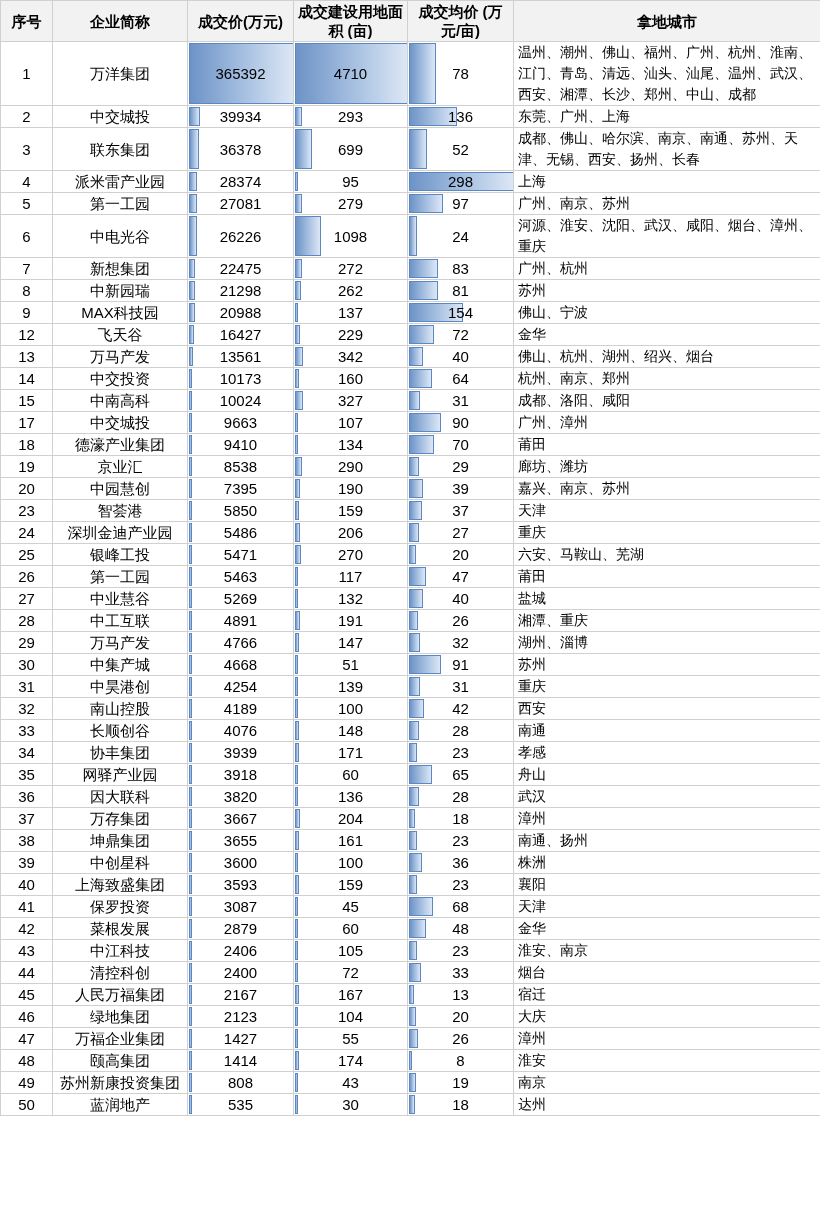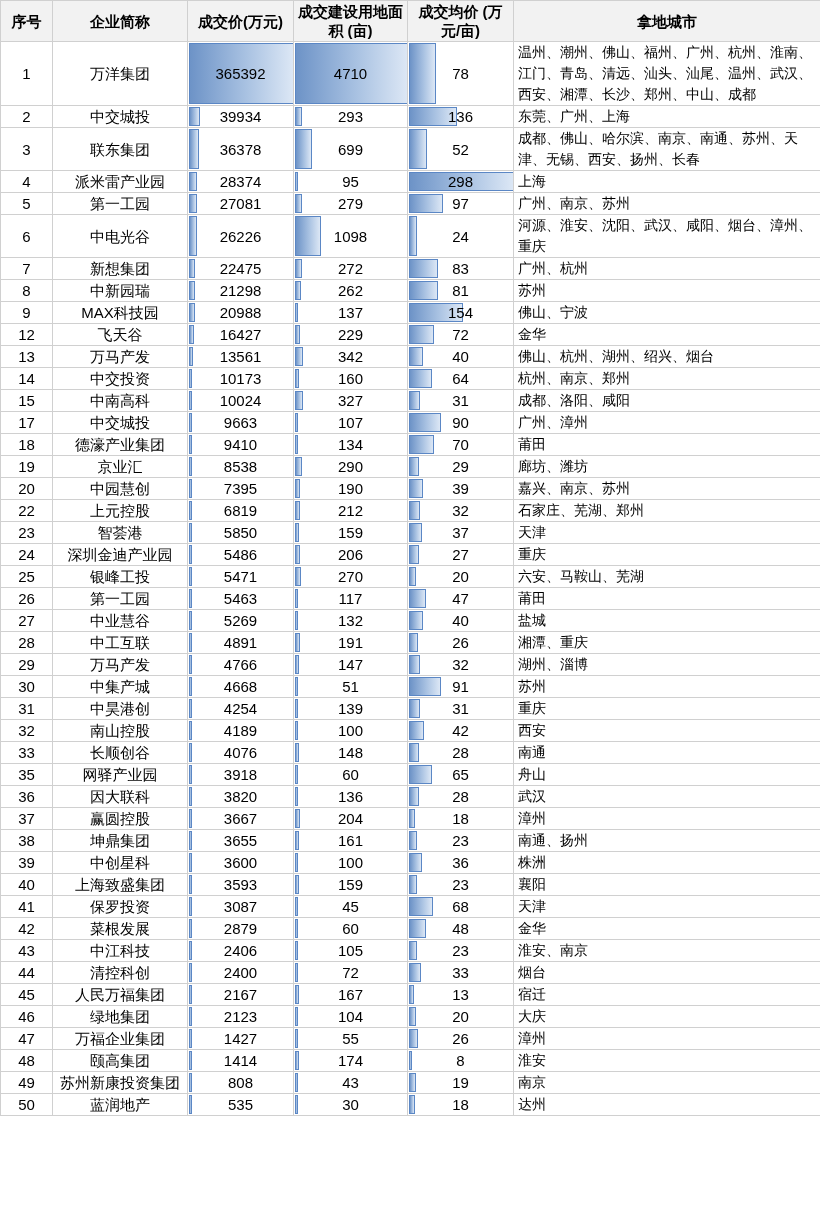--- a/index.html
+++ b/index.html
@@ -471,686 +471,686 @@
     <td class="numcell">
       <div class="databar" style="width: 13.0872%;"></div>
       <span class="num">39</span>
     </td>
     <td class="c-cities">
       <span>嘉兴、南京、苏州</span>
     </td>
   </tr>
 
 
-  <tr>
-    <td class="c-rank">
-      <span class="txt">22</span>
-    </td>
-    <td class="c-company">
-      <span class="txt">上元控股</span>
-    </td>
-    <td class="numcell">
-      <div class="databar" style="width: 1.86621%;"></div>
-      <span class="num">6819</span>
-    </td>
-    <td class="numcell">
-      <div class="databar" style="width: 4.50106%;"></div>
-      <span class="num">212</span>
+
+  <tr>
+    <td class="c-rank">
+      <span class="txt">23</span>
+    </td>
+    <td class="c-company">
+      <span class="txt">智荟港</span>
+    </td>
+    <td class="numcell">
+      <div class="databar" style="width: 1.60102%;"></div>
+      <span class="num">5850</span>
+    </td>
+    <td class="numcell">
+      <div class="databar" style="width: 3.3758%;"></div>
+      <span class="num">159</span>
+    </td>
+    <td class="numcell">
+      <div class="databar" style="width: 12.4161%;"></div>
+      <span class="num">37</span>
+    </td>
+    <td class="c-cities">
+      <span>天津</span>
+    </td>
+  </tr>
+
+  <tr>
+    <td class="c-rank">
+      <span class="txt">24</span>
+    </td>
+    <td class="c-company">
+      <span class="txt">深圳金迪产业园</span>
+    </td>
+    <td class="numcell">
+      <div class="databar" style="width: 1.5014%;"></div>
+      <span class="num">5486</span>
+    </td>
+    <td class="numcell">
+      <div class="databar" style="width: 4.37367%;"></div>
+      <span class="num">206</span>
+    </td>
+    <td class="numcell">
+      <div class="databar" style="width: 9.0604%;"></div>
+      <span class="num">27</span>
+    </td>
+    <td class="c-cities">
+      <span>重庆</span>
+    </td>
+  </tr>
+
+  <tr>
+    <td class="c-rank">
+      <span class="txt">25</span>
+    </td>
+    <td class="c-company">
+      <span class="txt">银峰工投</span>
+    </td>
+    <td class="numcell">
+      <div class="databar" style="width: 1.4973%;"></div>
+      <span class="num">5471</span>
+    </td>
+    <td class="numcell">
+      <div class="databar" style="width: 5.73248%;"></div>
+      <span class="num">270</span>
+    </td>
+    <td class="numcell">
+      <div class="databar" style="width: 6.71141%;"></div>
+      <span class="num">20</span>
+    </td>
+    <td class="c-cities">
+      <span>六安、马鞍山、芜湖</span>
+    </td>
+  </tr>
+
+  <tr>
+    <td class="c-rank">
+      <span class="txt">26</span>
+    </td>
+    <td class="c-company">
+      <span class="txt">第一工园</span>
+    </td>
+    <td class="numcell">
+      <div class="databar" style="width: 1.49511%;"></div>
+      <span class="num">5463</span>
+    </td>
+    <td class="numcell">
+      <div class="databar" style="width: 2.48408%;"></div>
+      <span class="num">117</span>
+    </td>
+    <td class="numcell">
+      <div class="databar" style="width: 15.7718%;"></div>
+      <span class="num">47</span>
+    </td>
+    <td class="c-cities">
+      <span>莆田</span>
+    </td>
+  </tr>
+
+  <tr>
+    <td class="c-rank">
+      <span class="txt">27</span>
+    </td>
+    <td class="c-company">
+      <span class="txt">中业慧谷</span>
+    </td>
+    <td class="numcell">
+      <div class="databar" style="width: 1.44201%;"></div>
+      <span class="num">5269</span>
+    </td>
+    <td class="numcell">
+      <div class="databar" style="width: 2.80255%;"></div>
+      <span class="num">132</span>
+    </td>
+    <td class="numcell">
+      <div class="databar" style="width: 13.4228%;"></div>
+      <span class="num">40</span>
+    </td>
+    <td class="c-cities">
+      <span>盐城</span>
+    </td>
+  </tr>
+
+  <tr>
+    <td class="c-rank">
+      <span class="txt">28</span>
+    </td>
+    <td class="c-company">
+      <span class="txt">中工互联</span>
+    </td>
+    <td class="numcell">
+      <div class="databar" style="width: 1.33856%;"></div>
+      <span class="num">4891</span>
+    </td>
+    <td class="numcell">
+      <div class="databar" style="width: 4.0552%;"></div>
+      <span class="num">191</span>
+    </td>
+    <td class="numcell">
+      <div class="databar" style="width: 8.72483%;"></div>
+      <span class="num">26</span>
+    </td>
+    <td class="c-cities">
+      <span>湘潭、重庆</span>
+    </td>
+  </tr>
+
+  <tr>
+    <td class="c-rank">
+      <span class="txt">29</span>
+    </td>
+    <td class="c-company">
+      <span class="txt">万马产发</span>
+    </td>
+    <td class="numcell">
+      <div class="databar" style="width: 1.30435%;"></div>
+      <span class="num">4766</span>
+    </td>
+    <td class="numcell">
+      <div class="databar" style="width: 3.12102%;"></div>
+      <span class="num">147</span>
     </td>
     <td class="numcell">
       <div class="databar" style="width: 10.7383%;"></div>
       <span class="num">32</span>
     </td>
     <td class="c-cities">
-      <span>石家庄、芜湖、郑州</span>
-    </td>
-  </tr>
-
-  <tr>
-    <td class="c-rank">
-      <span class="txt">23</span>
-    </td>
-    <td class="c-company">
-      <span class="txt">智荟港</span>
-    </td>
-    <td class="numcell">
-      <div class="databar" style="width: 1.60102%;"></div>
-      <span class="num">5850</span>
+      <span>湖州、淄博</span>
+    </td>
+  </tr>
+
+  <tr>
+    <td class="c-rank">
+      <span class="txt">30</span>
+    </td>
+    <td class="c-company">
+      <span class="txt">中集产城</span>
+    </td>
+    <td class="numcell">
+      <div class="databar" style="width: 1.27753%;"></div>
+      <span class="num">4668</span>
+    </td>
+    <td class="numcell">
+      <div class="databar" style="width: 1.0828%;"></div>
+      <span class="num">51</span>
+    </td>
+    <td class="numcell">
+      <div class="databar" style="width: 30.5369%;"></div>
+      <span class="num">91</span>
+    </td>
+    <td class="c-cities">
+      <span>苏州</span>
+    </td>
+  </tr>
+
+  <tr>
+    <td class="c-rank">
+      <span class="txt">31</span>
+    </td>
+    <td class="c-company">
+      <span class="txt">中昊港创</span>
+    </td>
+    <td class="numcell">
+      <div class="databar" style="width: 1.16423%;"></div>
+      <span class="num">4254</span>
+    </td>
+    <td class="numcell">
+      <div class="databar" style="width: 2.95117%;"></div>
+      <span class="num">139</span>
+    </td>
+    <td class="numcell">
+      <div class="databar" style="width: 10.4027%;"></div>
+      <span class="num">31</span>
+    </td>
+    <td class="c-cities">
+      <span>重庆</span>
+    </td>
+  </tr>
+
+  <tr>
+    <td class="c-rank">
+      <span class="txt">32</span>
+    </td>
+    <td class="c-company">
+      <span class="txt">南山控股</span>
+    </td>
+    <td class="numcell">
+      <div class="databar" style="width: 1.14644%;"></div>
+      <span class="num">4189</span>
+    </td>
+    <td class="numcell">
+      <div class="databar" style="width: 2.12314%;"></div>
+      <span class="num">100</span>
+    </td>
+    <td class="numcell">
+      <div class="databar" style="width: 14.094%;"></div>
+      <span class="num">42</span>
+    </td>
+    <td class="c-cities">
+      <span>西安</span>
+    </td>
+  </tr>
+
+  <tr>
+    <td class="c-rank">
+      <span class="txt">33</span>
+    </td>
+    <td class="c-company">
+      <span class="txt">长顺创谷</span>
+    </td>
+    <td class="numcell">
+      <div class="databar" style="width: 1.11551%;"></div>
+      <span class="num">4076</span>
+    </td>
+    <td class="numcell">
+      <div class="databar" style="width: 3.14225%;"></div>
+      <span class="num">148</span>
+    </td>
+    <td class="numcell">
+      <div class="databar" style="width: 9.39597%;"></div>
+      <span class="num">28</span>
+    </td>
+    <td class="c-cities">
+      <span>南通</span>
+    </td>
+  </tr>
+
+  <tr>
+    <td class="c-rank">
+      <span class="txt">34</span>
+    </td>
+    <td class="c-company">
+      <span class="txt">协丰集团</span>
+    </td>
+    <td class="numcell">
+      <div class="databar" style="width: 1.07802%;"></div>
+      <span class="num">3939</span>
+    </td>
+    <td class="numcell">
+      <div class="databar" style="width: 3.63057%;"></div>
+      <span class="num">171</span>
+    </td>
+    <td class="numcell">
+      <div class="databar" style="width: 7.71812%;"></div>
+      <span class="num">23</span>
+    </td>
+    <td class="c-cities">
+      <span>孝感</span>
+    </td>
+  </tr>
+
+  <tr>
+    <td class="c-rank">
+      <span class="txt">35</span>
+    </td>
+    <td class="c-company">
+      <span class="txt">网驿产业园</span>
+    </td>
+    <td class="numcell">
+      <div class="databar" style="width: 1.07227%;"></div>
+      <span class="num">3918</span>
+    </td>
+    <td class="numcell">
+      <div class="databar" style="width: 1.27389%;"></div>
+      <span class="num">60</span>
+    </td>
+    <td class="numcell">
+      <div class="databar" style="width: 21.8121%;"></div>
+      <span class="num">65</span>
+    </td>
+    <td class="c-cities">
+      <span>舟山</span>
+    </td>
+  </tr>
+
+  <tr>
+    <td class="c-rank">
+      <span class="txt">36</span>
+    </td>
+    <td class="c-company">
+      <span class="txt">因大联科</span>
+    </td>
+    <td class="numcell">
+      <div class="databar" style="width: 1.04545%;"></div>
+      <span class="num">3820</span>
+    </td>
+    <td class="numcell">
+      <div class="databar" style="width: 2.88747%;"></div>
+      <span class="num">136</span>
+    </td>
+    <td class="numcell">
+      <div class="databar" style="width: 9.39597%;"></div>
+      <span class="num">28</span>
+    </td>
+    <td class="c-cities">
+      <span>武汉</span>
+    </td>
+  </tr>
+
+  <tr>
+    <td class="c-rank">
+      <span class="txt">37</span>
+    </td>
+    <td class="c-company">
+      <span class="txt">万存集团</span>
+    </td>
+    <td class="numcell">
+      <div class="databar" style="width: 1.00358%;"></div>
+      <span class="num">3667</span>
+    </td>
+    <td class="numcell">
+      <div class="databar" style="width: 4.33121%;"></div>
+      <span class="num">204</span>
+    </td>
+    <td class="numcell">
+      <div class="databar" style="width: 6.04027%;"></div>
+      <span class="num">18</span>
+    </td>
+    <td class="c-cities">
+      <span>漳州</span>
+    </td>
+  </tr>
+
+  <tr>
+    <td class="c-rank">
+      <span class="txt">38</span>
+    </td>
+    <td class="c-company">
+      <span class="txt">坤鼎集团</span>
+    </td>
+    <td class="numcell">
+      <div class="databar" style="width: 1.0003%;"></div>
+      <span class="num">3655</span>
+    </td>
+    <td class="numcell">
+      <div class="databar" style="width: 3.41826%;"></div>
+      <span class="num">161</span>
+    </td>
+    <td class="numcell">
+      <div class="databar" style="width: 7.71812%;"></div>
+      <span class="num">23</span>
+    </td>
+    <td class="c-cities">
+      <span>南通、扬州</span>
+    </td>
+  </tr>
+
+  <tr>
+    <td class="c-rank">
+      <span class="txt">39</span>
+    </td>
+    <td class="c-company">
+      <span class="txt">中创星科</span>
+    </td>
+    <td class="numcell">
+      <div class="databar" style="width: 0.985243%;"></div>
+      <span class="num">3600</span>
+    </td>
+    <td class="numcell">
+      <div class="databar" style="width: 2.12314%;"></div>
+      <span class="num">100</span>
+    </td>
+    <td class="numcell">
+      <div class="databar" style="width: 12.0805%;"></div>
+      <span class="num">36</span>
+    </td>
+    <td class="c-cities">
+      <span>株洲</span>
+    </td>
+  </tr>
+
+  <tr>
+    <td class="c-rank">
+      <span class="txt">40</span>
+    </td>
+    <td class="c-company">
+      <span class="txt">上海致盛集团</span>
+    </td>
+    <td class="numcell">
+      <div class="databar" style="width: 0.983327%;"></div>
+      <span class="num">3593</span>
     </td>
     <td class="numcell">
       <div class="databar" style="width: 3.3758%;"></div>
       <span class="num">159</span>
     </td>
     <td class="numcell">
-      <div class="databar" style="width: 12.4161%;"></div>
-      <span class="num">37</span>
+      <div class="databar" style="width: 7.71812%;"></div>
+      <span class="num">23</span>
+    </td>
+    <td class="c-cities">
+      <span>襄阳</span>
+    </td>
+  </tr>
+
+  <tr>
+    <td class="c-rank">
+      <span class="txt">41</span>
+    </td>
+    <td class="c-company">
+      <span class="txt">保罗投资</span>
+    </td>
+    <td class="numcell">
+      <div class="databar" style="width: 0.844846%;"></div>
+      <span class="num">3087</span>
+    </td>
+    <td class="numcell">
+      <div class="databar" style="width: 0.955414%;"></div>
+      <span class="num">45</span>
+    </td>
+    <td class="numcell">
+      <div class="databar" style="width: 22.8188%;"></div>
+      <span class="num">68</span>
     </td>
     <td class="c-cities">
       <span>天津</span>
     </td>
   </tr>
 
   <tr>
     <td class="c-rank">
-      <span class="txt">24</span>
-    </td>
-    <td class="c-company">
-      <span class="txt">深圳金迪产业园</span>
-    </td>
-    <td class="numcell">
-      <div class="databar" style="width: 1.5014%;"></div>
-      <span class="num">5486</span>
-    </td>
-    <td class="numcell">
-      <div class="databar" style="width: 4.37367%;"></div>
-      <span class="num">206</span>
-    </td>
-    <td class="numcell">
-      <div class="databar" style="width: 9.0604%;"></div>
-      <span class="num">27</span>
-    </td>
-    <td class="c-cities">
-      <span>重庆</span>
-    </td>
-  </tr>
-
-  <tr>
-    <td class="c-rank">
-      <span class="txt">25</span>
-    </td>
-    <td class="c-company">
-      <span class="txt">银峰工投</span>
-    </td>
-    <td class="numcell">
-      <div class="databar" style="width: 1.4973%;"></div>
-      <span class="num">5471</span>
-    </td>
-    <td class="numcell">
-      <div class="databar" style="width: 5.73248%;"></div>
-      <span class="num">270</span>
+      <span class="txt">42</span>
+    </td>
+    <td class="c-company">
+      <span class="txt">菜根发展</span>
+    </td>
+    <td class="numcell">
+      <div class="databar" style="width: 0.787921%;"></div>
+      <span class="num">2879</span>
+    </td>
+    <td class="numcell">
+      <div class="databar" style="width: 1.27389%;"></div>
+      <span class="num">60</span>
+    </td>
+    <td class="numcell">
+      <div class="databar" style="width: 16.1074%;"></div>
+      <span class="num">48</span>
+    </td>
+    <td class="c-cities">
+      <span>金华</span>
+    </td>
+  </tr>
+
+  <tr>
+    <td class="c-rank">
+      <span class="txt">43</span>
+    </td>
+    <td class="c-company">
+      <span class="txt">中江科技</span>
+    </td>
+    <td class="numcell">
+      <div class="databar" style="width: 0.658471%;"></div>
+      <span class="num">2406</span>
+    </td>
+    <td class="numcell">
+      <div class="databar" style="width: 2.2293%;"></div>
+      <span class="num">105</span>
+    </td>
+    <td class="numcell">
+      <div class="databar" style="width: 7.71812%;"></div>
+      <span class="num">23</span>
+    </td>
+    <td class="c-cities">
+      <span>淮安、南京</span>
+    </td>
+  </tr>
+
+  <tr>
+    <td class="c-rank">
+      <span class="txt">44</span>
+    </td>
+    <td class="c-company">
+      <span class="txt">清控科创</span>
+    </td>
+    <td class="numcell">
+      <div class="databar" style="width: 0.656829%;"></div>
+      <span class="num">2400</span>
+    </td>
+    <td class="numcell">
+      <div class="databar" style="width: 1.52866%;"></div>
+      <span class="num">72</span>
+    </td>
+    <td class="numcell">
+      <div class="databar" style="width: 11.0738%;"></div>
+      <span class="num">33</span>
+    </td>
+    <td class="c-cities">
+      <span>烟台</span>
+    </td>
+  </tr>
+
+  <tr>
+    <td class="c-rank">
+      <span class="txt">45</span>
+    </td>
+    <td class="c-company">
+      <span class="txt">人民万福集团</span>
+    </td>
+    <td class="numcell">
+      <div class="databar" style="width: 0.593062%;"></div>
+      <span class="num">2167</span>
+    </td>
+    <td class="numcell">
+      <div class="databar" style="width: 3.54565%;"></div>
+      <span class="num">167</span>
+    </td>
+    <td class="numcell">
+      <div class="databar" style="width: 4.36242%;"></div>
+      <span class="num">13</span>
+    </td>
+    <td class="c-cities">
+      <span>宿迁</span>
+    </td>
+  </tr>
+
+  <tr>
+    <td class="c-rank">
+      <span class="txt">46</span>
+    </td>
+    <td class="c-company">
+      <span class="txt">绿地集团</span>
+    </td>
+    <td class="numcell">
+      <div class="databar" style="width: 0.58102%;"></div>
+      <span class="num">2123</span>
+    </td>
+    <td class="numcell">
+      <div class="databar" style="width: 2.20807%;"></div>
+      <span class="num">104</span>
     </td>
     <td class="numcell">
       <div class="databar" style="width: 6.71141%;"></div>
       <span class="num">20</span>
     </td>
     <td class="c-cities">
-      <span>六安、马鞍山、芜湖</span>
-    </td>
-  </tr>
-
-  <tr>
-    <td class="c-rank">
-      <span class="txt">26</span>
-    </td>
-    <td class="c-company">
-      <span class="txt">第一工园</span>
-    </td>
-    <td class="numcell">
-      <div class="databar" style="width: 1.49511%;"></div>
-      <span class="num">5463</span>
-    </td>
-    <td class="numcell">
-      <div class="databar" style="width: 2.48408%;"></div>
-      <span class="num">117</span>
-    </td>
-    <td class="numcell">
-      <div class="databar" style="width: 15.7718%;"></div>
-      <span class="num">47</span>
-    </td>
-    <td class="c-cities">
-      <span>莆田</span>
-    </td>
-  </tr>
-
-  <tr>
-    <td class="c-rank">
-      <span class="txt">27</span>
-    </td>
-    <td class="c-company">
-      <span class="txt">中业慧谷</span>
-    </td>
-    <td class="numcell">
-      <div class="databar" style="width: 1.44201%;"></div>
-      <span class="num">5269</span>
-    </td>
-    <td class="numcell">
-      <div class="databar" style="width: 2.80255%;"></div>
-      <span class="num">132</span>
-    </td>
-    <td class="numcell">
-      <div class="databar" style="width: 13.4228%;"></div>
-      <span class="num">40</span>
-    </td>
-    <td class="c-cities">
-      <span>盐城</span>
-    </td>
-  </tr>
-
-  <tr>
-    <td class="c-rank">
-      <span class="txt">28</span>
-    </td>
-    <td class="c-company">
-      <span class="txt">中工互联</span>
-    </td>
-    <td class="numcell">
-      <div class="databar" style="width: 1.33856%;"></div>
-      <span class="num">4891</span>
-    </td>
-    <td class="numcell">
-      <div class="databar" style="width: 4.0552%;"></div>
-      <span class="num">191</span>
+      <span>大庆</span>
+    </td>
+  </tr>
+
+  <tr>
+    <td class="c-rank">
+      <span class="txt">47</span>
+    </td>
+    <td class="c-company">
+      <span class="txt">万福企业集团</span>
+    </td>
+    <td class="numcell">
+      <div class="databar" style="width: 0.390539%;"></div>
+      <span class="num">1427</span>
+    </td>
+    <td class="numcell">
+      <div class="databar" style="width: 1.16773%;"></div>
+      <span class="num">55</span>
     </td>
     <td class="numcell">
       <div class="databar" style="width: 8.72483%;"></div>
       <span class="num">26</span>
     </td>
     <td class="c-cities">
-      <span>湘潭、重庆</span>
-    </td>
-  </tr>
-
-  <tr>
-    <td class="c-rank">
-      <span class="txt">29</span>
-    </td>
-    <td class="c-company">
-      <span class="txt">万马产发</span>
-    </td>
-    <td class="numcell">
-      <div class="databar" style="width: 1.30435%;"></div>
-      <span class="num">4766</span>
-    </td>
-    <td class="numcell">
-      <div class="databar" style="width: 3.12102%;"></div>
-      <span class="num">147</span>
-    </td>
-    <td class="numcell">
-      <div class="databar" style="width: 10.7383%;"></div>
-      <span class="num">32</span>
-    </td>
-    <td class="c-cities">
-      <span>湖州、淄博</span>
-    </td>
-  </tr>
-
-  <tr>
-    <td class="c-rank">
-      <span class="txt">30</span>
-    </td>
-    <td class="c-company">
-      <span class="txt">中集产城</span>
-    </td>
-    <td class="numcell">
-      <div class="databar" style="width: 1.27753%;"></div>
-      <span class="num">4668</span>
-    </td>
-    <td class="numcell">
-      <div class="databar" style="width: 1.0828%;"></div>
-      <span class="num">51</span>
-    </td>
-    <td class="numcell">
-      <div class="databar" style="width: 30.5369%;"></div>
-      <span class="num">91</span>
-    </td>
-    <td class="c-cities">
-      <span>苏州</span>
-    </td>
-  </tr>
-
-  <tr>
-    <td class="c-rank">
-      <span class="txt">31</span>
-    </td>
-    <td class="c-company">
-      <span class="txt">中昊港创</span>
-    </td>
-    <td class="numcell">
-      <div class="databar" style="width: 1.16423%;"></div>
-      <span class="num">4254</span>
-    </td>
-    <td class="numcell">
-      <div class="databar" style="width: 2.95117%;"></div>
-      <span class="num">139</span>
-    </td>
-    <td class="numcell">
-      <div class="databar" style="width: 10.4027%;"></div>
-      <span class="num">31</span>
-    </td>
-    <td class="c-cities">
-      <span>重庆</span>
-    </td>
-  </tr>
-
-  <tr>
-    <td class="c-rank">
-      <span class="txt">32</span>
-    </td>
-    <td class="c-company">
-      <span class="txt">南山控股</span>
-    </td>
-    <td class="numcell">
-      <div class="databar" style="width: 1.14644%;"></div>
-      <span class="num">4189</span>
-    </td>
-    <td class="numcell">
-      <div class="databar" style="width: 2.12314%;"></div>
-      <span class="num">100</span>
-    </td>
-    <td class="numcell">
-      <div class="databar" style="width: 14.094%;"></div>
-      <span class="num">42</span>
-    </td>
-    <td class="c-cities">
-      <span>西安</span>
-    </td>
-  </tr>
-
-  <tr>
-    <td class="c-rank">
-      <span class="txt">33</span>
-    </td>
-    <td class="c-company">
-      <span class="txt">长顺创谷</span>
-    </td>
-    <td class="numcell">
-      <div class="databar" style="width: 1.11551%;"></div>
-      <span class="num">4076</span>
-    </td>
-    <td class="numcell">
-      <div class="databar" style="width: 3.14225%;"></div>
-      <span class="num">148</span>
-    </td>
-    <td class="numcell">
-      <div class="databar" style="width: 9.39597%;"></div>
-      <span class="num">28</span>
-    </td>
-    <td class="c-cities">
-      <span>南通</span>
-    </td>
-  </tr>
-
-
-  <tr>
-    <td class="c-rank">
-      <span class="txt">35</span>
-    </td>
-    <td class="c-company">
-      <span class="txt">网驿产业园</span>
-    </td>
-    <td class="numcell">
-      <div class="databar" style="width: 1.07227%;"></div>
-      <span class="num">3918</span>
-    </td>
-    <td class="numcell">
-      <div class="databar" style="width: 1.27389%;"></div>
-      <span class="num">60</span>
-    </td>
-    <td class="numcell">
-      <div class="databar" style="width: 21.8121%;"></div>
-      <span class="num">65</span>
-    </td>
-    <td class="c-cities">
-      <span>舟山</span>
-    </td>
-  </tr>
-
-  <tr>
-    <td class="c-rank">
-      <span class="txt">36</span>
-    </td>
-    <td class="c-company">
-      <span class="txt">因大联科</span>
-    </td>
-    <td class="numcell">
-      <div class="databar" style="width: 1.04545%;"></div>
-      <span class="num">3820</span>
-    </td>
-    <td class="numcell">
-      <div class="databar" style="width: 2.88747%;"></div>
-      <span class="num">136</span>
-    </td>
-    <td class="numcell">
-      <div class="databar" style="width: 9.39597%;"></div>
-      <span class="num">28</span>
-    </td>
-    <td class="c-cities">
-      <span>武汉</span>
-    </td>
-  </tr>
-
-  <tr>
-    <td class="c-rank">
-      <span class="txt">37</span>
-    </td>
-    <td class="c-company">
-      <span class="txt">赢圆控股</span>
-    </td>
-    <td class="numcell">
-      <div class="databar" style="width: 1.00358%;"></div>
-      <span class="num">3667</span>
-    </td>
-    <td class="numcell">
-      <div class="databar" style="width: 4.33121%;"></div>
-      <span class="num">204</span>
+      <span>漳州</span>
+    </td>
+  </tr>
+
+  <tr>
+    <td class="c-rank">
+      <span class="txt">48</span>
+    </td>
+    <td class="c-company">
+      <span class="txt">颐高集团</span>
+    </td>
+    <td class="numcell">
+      <div class="databar" style="width: 0.386982%;"></div>
+      <span class="num">1414</span>
+    </td>
+    <td class="numcell">
+      <div class="databar" style="width: 3.69427%;"></div>
+      <span class="num">174</span>
+    </td>
+    <td class="numcell">
+      <div class="databar" style="width: 2.68456%;"></div>
+      <span class="num">8</span>
+    </td>
+    <td class="c-cities">
+      <span>淮安</span>
+    </td>
+  </tr>
+
+  <tr>
+    <td class="c-rank">
+      <span class="txt">49</span>
+    </td>
+    <td class="c-company">
+      <span class="txt">苏州新康投资集团</span>
+    </td>
+    <td class="numcell">
+      <div class="databar" style="width: 0.221132%;"></div>
+      <span class="num">808</span>
+    </td>
+    <td class="numcell">
+      <div class="databar" style="width: 0.912951%;"></div>
+      <span class="num">43</span>
+    </td>
+    <td class="numcell">
+      <div class="databar" style="width: 6.37584%;"></div>
+      <span class="num">19</span>
+    </td>
+    <td class="c-cities">
+      <span>南京</span>
+    </td>
+  </tr>
+
+  <tr>
+    <td class="c-rank">
+      <span class="txt">50</span>
+    </td>
+    <td class="c-company">
+      <span class="txt">蓝润地产</span>
+    </td>
+    <td class="numcell">
+      <div class="databar" style="width: 0.146418%;"></div>
+      <span class="num">535</span>
+    </td>
+    <td class="numcell">
+      <div class="databar" style="width: 0.636943%;"></div>
+      <span class="num">30</span>
     </td>
     <td class="numcell">
       <div class="databar" style="width: 6.04027%;"></div>
       <span class="num">18</span>
     </td>
     <td class="c-cities">
-      <span>漳州</span>
-    </td>
-  </tr>
-
-  <tr>
-    <td class="c-rank">
-      <span class="txt">38</span>
-    </td>
-    <td class="c-company">
-      <span class="txt">坤鼎集团</span>
-    </td>
-    <td class="numcell">
-      <div class="databar" style="width: 1.0003%;"></div>
-      <span class="num">3655</span>
-    </td>
-    <td class="numcell">
-      <div class="databar" style="width: 3.41826%;"></div>
-      <span class="num">161</span>
-    </td>
-    <td class="numcell">
-      <div class="databar" style="width: 7.71812%;"></div>
-      <span class="num">23</span>
-    </td>
-    <td class="c-cities">
-      <span>南通、扬州</span>
-    </td>
-  </tr>
-
-  <tr>
-    <td class="c-rank">
-      <span class="txt">39</span>
-    </td>
-    <td class="c-company">
-      <span class="txt">中创星科</span>
-    </td>
-    <td class="numcell">
-      <div class="databar" style="width: 0.985243%;"></div>
-      <span class="num">3600</span>
-    </td>
-    <td class="numcell">
-      <div class="databar" style="width: 2.12314%;"></div>
-      <span class="num">100</span>
-    </td>
-    <td class="numcell">
-      <div class="databar" style="width: 12.0805%;"></div>
-      <span class="num">36</span>
-    </td>
-    <td class="c-cities">
-      <span>株洲</span>
-    </td>
-  </tr>
-
-  <tr>
-    <td class="c-rank">
-      <span class="txt">40</span>
-    </td>
-    <td class="c-company">
-      <span class="txt">上海致盛集团</span>
-    </td>
-    <td class="numcell">
-      <div class="databar" style="width: 0.983327%;"></div>
-      <span class="num">3593</span>
-    </td>
-    <td class="numcell">
-      <div class="databar" style="width: 3.3758%;"></div>
-      <span class="num">159</span>
-    </td>
-    <td class="numcell">
-      <div class="databar" style="width: 7.71812%;"></div>
-      <span class="num">23</span>
-    </td>
-    <td class="c-cities">
-      <span>襄阳</span>
-    </td>
-  </tr>
-
-  <tr>
-    <td class="c-rank">
-      <span class="txt">41</span>
-    </td>
-    <td class="c-company">
-      <span class="txt">保罗投资</span>
-    </td>
-    <td class="numcell">
-      <div class="databar" style="width: 0.844846%;"></div>
-      <span class="num">3087</span>
-    </td>
-    <td class="numcell">
-      <div class="databar" style="width: 0.955414%;"></div>
-      <span class="num">45</span>
-    </td>
-    <td class="numcell">
-      <div class="databar" style="width: 22.8188%;"></div>
-      <span class="num">68</span>
-    </td>
-    <td class="c-cities">
-      <span>天津</span>
-    </td>
-  </tr>
-
-  <tr>
-    <td class="c-rank">
-      <span class="txt">42</span>
-    </td>
-    <td class="c-company">
-      <span class="txt">菜根发展</span>
-    </td>
-    <td class="numcell">
-      <div class="databar" style="width: 0.787921%;"></div>
-      <span class="num">2879</span>
-    </td>
-    <td class="numcell">
-      <div class="databar" style="width: 1.27389%;"></div>
-      <span class="num">60</span>
-    </td>
-    <td class="numcell">
-      <div class="databar" style="width: 16.1074%;"></div>
-      <span class="num">48</span>
-    </td>
-    <td class="c-cities">
-      <span>金华</span>
-    </td>
-  </tr>
-
-  <tr>
-    <td class="c-rank">
-      <span class="txt">43</span>
-    </td>
-    <td class="c-company">
-      <span class="txt">中江科技</span>
-    </td>
-    <td class="numcell">
-      <div class="databar" style="width: 0.658471%;"></div>
-      <span class="num">2406</span>
-    </td>
-    <td class="numcell">
-      <div class="databar" style="width: 2.2293%;"></div>
-      <span class="num">105</span>
-    </td>
-    <td class="numcell">
-      <div class="databar" style="width: 7.71812%;"></div>
-      <span class="num">23</span>
-    </td>
-    <td class="c-cities">
-      <span>淮安、南京</span>
-    </td>
-  </tr>
-
-  <tr>
-    <td class="c-rank">
-      <span class="txt">44</span>
-    </td>
-    <td class="c-company">
-      <span class="txt">清控科创</span>
-    </td>
-    <td class="numcell">
-      <div class="databar" style="width: 0.656829%;"></div>
-      <span class="num">2400</span>
-    </td>
-    <td class="numcell">
-      <div class="databar" style="width: 1.52866%;"></div>
-      <span class="num">72</span>
-    </td>
-    <td class="numcell">
-      <div class="databar" style="width: 11.0738%;"></div>
-      <span class="num">33</span>
-    </td>
-    <td class="c-cities">
-      <span>烟台</span>
-    </td>
-  </tr>
-
-  <tr>
-    <td class="c-rank">
-      <span class="txt">45</span>
-    </td>
-    <td class="c-company">
-      <span class="txt">人民万福集团</span>
-    </td>
-    <td class="numcell">
-      <div class="databar" style="width: 0.593062%;"></div>
-      <span class="num">2167</span>
-    </td>
-    <td class="numcell">
-      <div class="databar" style="width: 3.54565%;"></div>
-      <span class="num">167</span>
-    </td>
-    <td class="numcell">
-      <div class="databar" style="width: 4.36242%;"></div>
-      <span class="num">13</span>
-    </td>
-    <td class="c-cities">
-      <span>宿迁</span>
-    </td>
-  </tr>
-
-  <tr>
-    <td class="c-rank">
-      <span class="txt">46</span>
-    </td>
-    <td class="c-company">
-      <span class="txt">绿地集团</span>
-    </td>
-    <td class="numcell">
-      <div class="databar" style="width: 0.58102%;"></div>
-      <span class="num">2123</span>
-    </td>
-    <td class="numcell">
-      <div class="databar" style="width: 2.20807%;"></div>
-      <span class="num">104</span>
-    </td>
-    <td class="numcell">
-      <div class="databar" style="width: 6.71141%;"></div>
-      <span class="num">20</span>
-    </td>
-    <td class="c-cities">
-      <span>大庆</span>
-    </td>
-  </tr>
-
-  <tr>
-    <td class="c-rank">
-      <span class="txt">47</span>
-    </td>
-    <td class="c-company">
-      <span class="txt">万福企业集团</span>
-    </td>
-    <td class="numcell">
-      <div class="databar" style="width: 0.390539%;"></div>
-      <span class="num">1427</span>
-    </td>
-    <td class="numcell">
-      <div class="databar" style="width: 1.16773%;"></div>
-      <span class="num">55</span>
-    </td>
-    <td class="numcell">
-      <div class="databar" style="width: 8.72483%;"></div>
-      <span class="num">26</span>
-    </td>
-    <td class="c-cities">
-      <span>漳州</span>
-    </td>
-  </tr>
-
-  <tr>
-    <td class="c-rank">
-      <span class="txt">48</span>
-    </td>
-    <td class="c-company">
-      <span class="txt">颐高集团</span>
-    </td>
-    <td class="numcell">
-      <div class="databar" style="width: 0.386982%;"></div>
-      <span class="num">1414</span>
-    </td>
-    <td class="numcell">
-      <div class="databar" style="width: 3.69427%;"></div>
-      <span class="num">174</span>
-    </td>
-    <td class="numcell">
-      <div class="databar" style="width: 2.68456%;"></div>
-      <span class="num">8</span>
-    </td>
-    <td class="c-cities">
-      <span>淮安</span>
-    </td>
-  </tr>
-
-  <tr>
-    <td class="c-rank">
-      <span class="txt">49</span>
-    </td>
-    <td class="c-company">
-      <span class="txt">苏州新康投资集团</span>
-    </td>
-    <td class="numcell">
-      <div class="databar" style="width: 0.221132%;"></div>
-      <span class="num">808</span>
-    </td>
-    <td class="numcell">
-      <div class="databar" style="width: 0.912951%;"></div>
-      <span class="num">43</span>
-    </td>
-    <td class="numcell">
-      <div class="databar" style="width: 6.37584%;"></div>
-      <span class="num">19</span>
-    </td>
-    <td class="c-cities">
-      <span>南京</span>
-    </td>
-  </tr>
-
-  <tr>
-    <td class="c-rank">
-      <span class="txt">50</span>
-    </td>
-    <td class="c-company">
-      <span class="txt">蓝润地产</span>
-    </td>
-    <td class="numcell">
-      <div class="databar" style="width: 0.146418%;"></div>
-      <span class="num">535</span>
-    </td>
-    <td class="numcell">
-      <div class="databar" style="width: 0.636943%;"></div>
-      <span class="num">30</span>
-    </td>
-    <td class="numcell">
-      <div class="databar" style="width: 6.04027%;"></div>
-      <span class="num">18</span>
-    </td>
-    <td class="c-cities">
       <span>达州</span>
     </td>
   </tr>
 </tbody>
 </table>
 
 </body></html>

